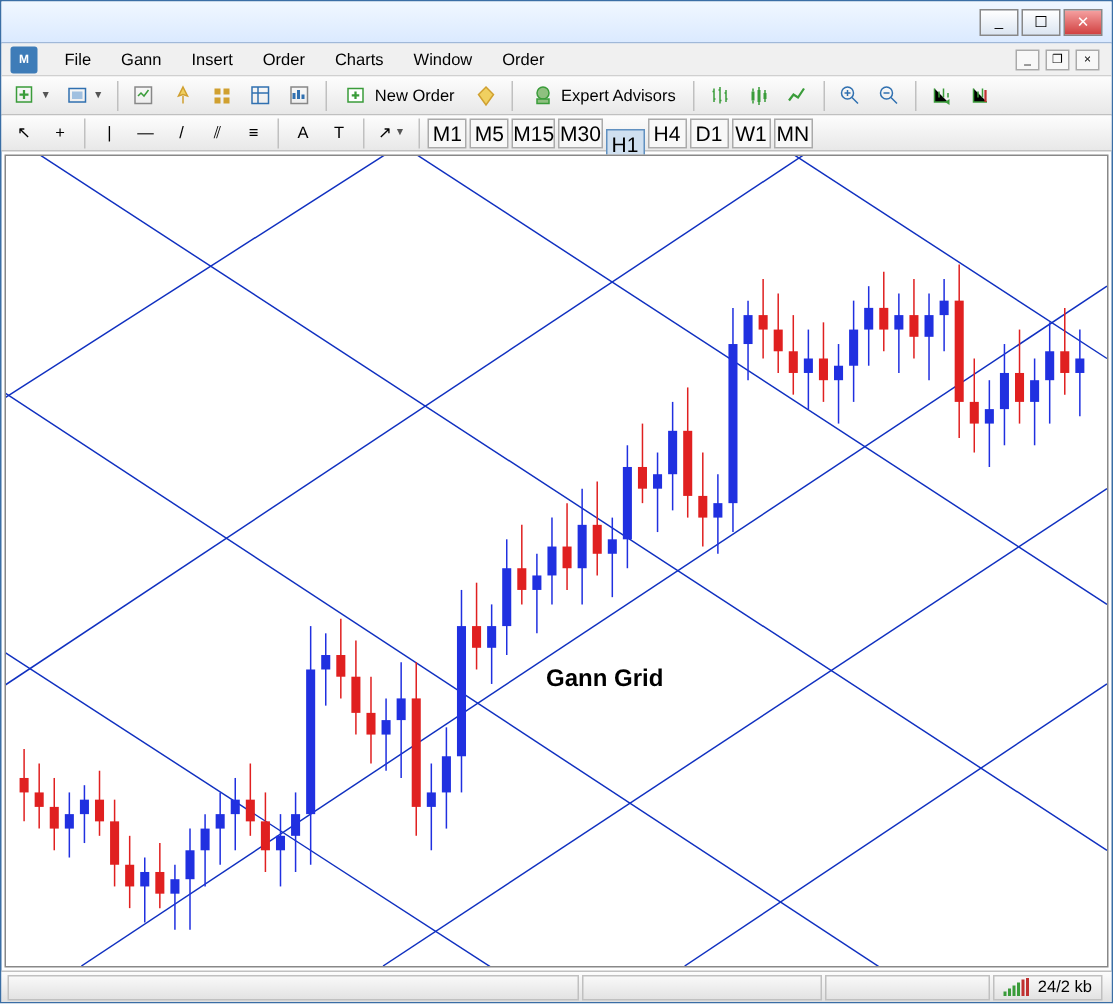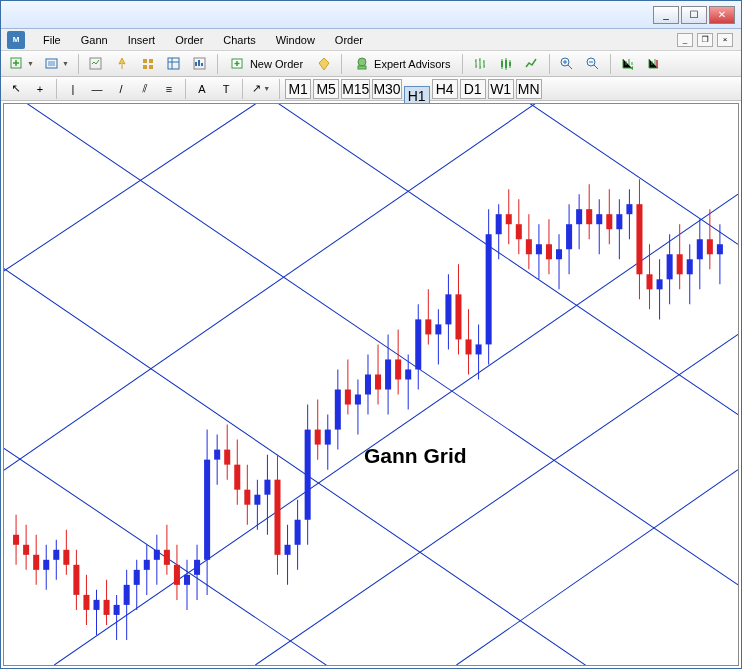--- a/index.html
+++ b/index.html
@@ -22,21 +22,21 @@
 .toolbar2 { height: 24px; background: linear-gradient(#fdfdfd, #e8e8e8); border-bottom: 1px solid #c0c0c0; display: flex; align-items: center; padding: 0 4px; gap: 2px; }
 .tf-btn { min-width: 26px; height: 20px; border: 1px solid #aaa; background: #f8f8f8; font-size: 14px; display:flex;align-items:center;justify-content:center; cursor:pointer; }
 .tf-btn.active { background: #d0e0f0; border-color: #6090c0; margin-top: 15px; }
 .chart-area { flex: 1; background: #fff; position: relative; border: 1px solid #888; margin: 2px; overflow: hidden; }
 .status-bar { height: 21px; background: linear-gradient(#fdfdfd, #e0e0e0); border-top: 1px solid #c0c0c0; display: flex; align-items: center; padding: 0 4px; }
 .status-cell { border: 1px solid #c0c0c0; height: 17px; padding: 0 6px; display: flex; align-items: center; margin-right: 2px; }
 .status-cell.flex { flex: 1; }
 .conn-bars { display: flex; align-items: flex-end; gap: 1px; height: 12px; }
 .conn-bars span { width: 2px; background: #3a9c3a; }
 .conn-bars span:nth-child(1){height:3px}.conn-bars span:nth-child(2){height:5px}.conn-bars span:nth-child(3){height:7px}.conn-bars span:nth-child(4){height:9px}.conn-bars span:nth-child(5){height:11px;background:#c03030}.conn-bars span:nth-child(6){height:12px;background:#c03030}
-.chart-label { position: absolute; font-weight: bold; font-size: 21px; color: #000; }
+.chart-label { position: absolute; font-weight: bold; font-size: 16px; color: #000; }
 svg.icon { width: 16px; height: 16px; }
 </style>
 </head>
 <body>
 
 <div class="window">
 
   <div class="title-bar">
     <div class="win-btn">_</div>
     <div class="win-btn">☐</div>
@@ -351,14 +351,30 @@
         <line x1="692" y1="115" x2="692" y2="185" stroke="#2030e0" stroke-width="1"></line>
         <rect x="689" y="135" width="6" height="20" fill="#2030e0"></rect>
         <line x1="702" y1="105" x2="702" y2="165" stroke="#e02020" stroke-width="1"></line>
         <rect x="699" y="135" width="6" height="15" fill="#e02020"></rect>
         <line x1="712" y1="120" x2="712" y2="180" stroke="#2030e0" stroke-width="1"></line>
         <rect x="709" y="140" width="6" height="10" fill="#2030e0"></rect>
       </svg>
     <div class="chart-label" style="left:360px;top:340px;">Gann Grid</div>
   </div>
 
+  <div class="status-bar">
+    <div class="status-cell flex"></div>
+    <div class="status-cell" style="width:160px"></div>
+    <div class="status-cell" style="width:110px"></div>
+    <div class="status-cell">
+      <div class="conn-bars">
+          <span></span>
+          <span></span>
+          <span></span>
+          <span></span>
+          <span></span>
+          <span></span>
+        </div>
+      <span style="margin-left:6px">24/2 kb</span>
+    </div>
+  </div>
 
 </div>
 
 </body></html>

